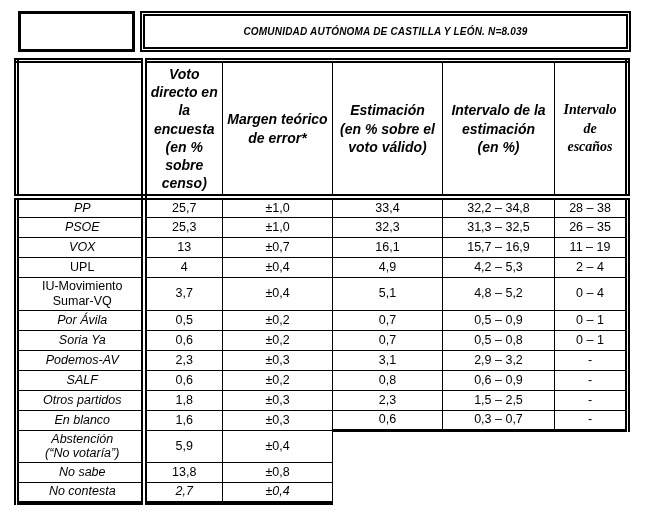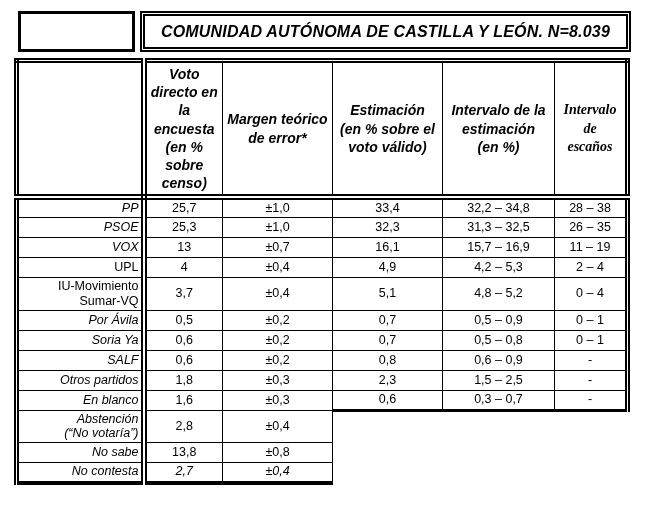--- a/index.html
+++ b/index.html
@@ -34,21 +34,21 @@
   .title-box {
     flex: 1;
     box-sizing: border-box;
     border: 5px double #000;
     display: flex;
     align-items: center;
     justify-content: center;
     text-align: center;
     font-weight: bold;
     font-style: italic;
-    font-size: 16px;
+    font-size: 10px;
     letter-spacing: 0.2px;
   }
   
   table.results {
     border-collapse: collapse;
     table-layout: fixed;
     width: 613px;
   }
   th, td { box-sizing: border-box; }
   thead th {
@@ -76,21 +76,21 @@
     height: 20px;
     vertical-align: middle;
     text-align: center;
     font-size: 12.5px;
     padding: 1px 2px;
     line-height: 1.18;
   }
   tbody td:first-child {
     border-left: 5px double #000;
     border-right: 6px double #000;
-    text-align: right;
+    text-align: center;
     font-style: italic;
     padding-left: 7px;
     white-space: pre-line;
   }
   tbody td:last-child { border-right: 5px double #000; }
   tbody td.upright { font-style: normal; }
   
   tbody td.ghost { border: none !important; background: transparent; }
   
   tr.section-end td:nth-child(n+4) { border-bottom: 3px solid #000; }
@@ -199,20 +199,28 @@
 
   <tr>
     <td>Soria Ya</td>
     <td>0,6</td>
     <td>±0,2</td>
     <td>0,7</td>
     <td>0,5 – 0,8</td>
     <td>0 – 1</td>
   </tr>
 
+  <tr>
+    <td>Podemos-AV</td>
+    <td>2,3</td>
+    <td>±0,3</td>
+    <td>3,1</td>
+    <td>2,9 – 3,2</td>
+    <td>-</td>
+  </tr>
 
   <tr>
     <td>SALF</td>
     <td>0,6</td>
     <td>±0,2</td>
     <td>0,8</td>
     <td>0,6 – 0,9</td>
     <td>-</td>
   </tr>
 
@@ -231,21 +239,21 @@
     <td>±0,3</td>
     <td>0,6</td>
     <td>0,3 – 0,7</td>
     <td>-</td>
   </tr>
 
 
   <tr>
     <td>Abstención
 (“No votaría”)</td>
-    <td>2,8</td>
+    <td>5,9</td>
     <td>±0,4</td>
     <td class="ghost"></td>
     <td class="ghost"></td>
     <td class="ghost"></td>
   </tr>
 
   <tr>
     <td>No sabe</td>
     <td>13,8</td>
     <td>±0,8</td>

